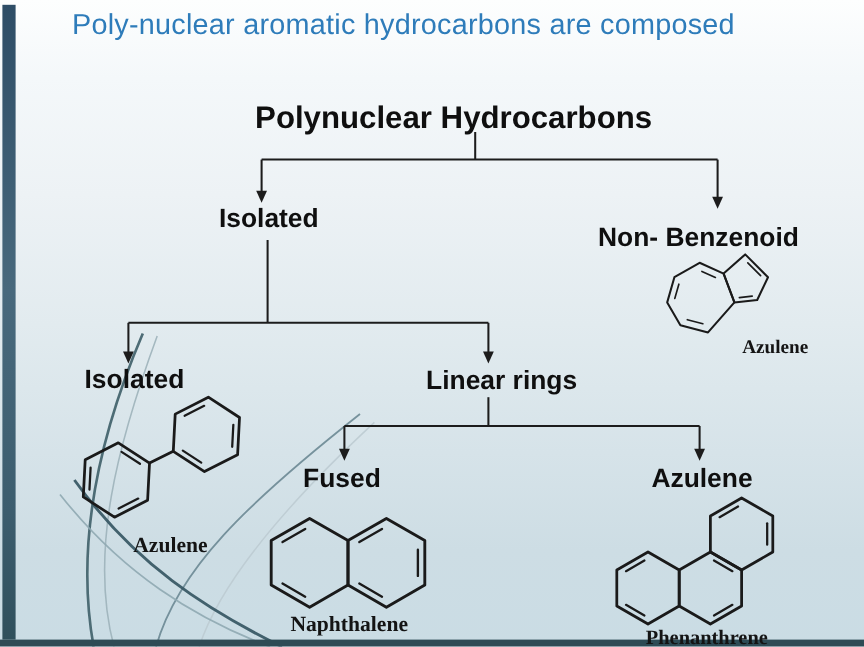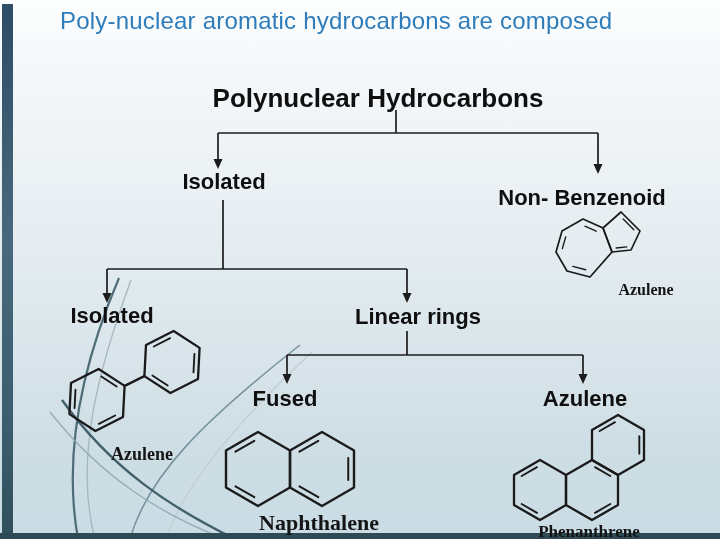--- a/index.html
+++ b/index.html
@@ -129,16 +129,16 @@
         <line x1="596.1645714285714" y1="231.22862857142857" x2="584.9325714285714" y2="226.17422857142856" stroke-width="1.394"></line>
         <line x1="565.7133714285713" y1="236.8446285714286" x2="562.3437714285715" y2="248.63822857142856" stroke-width="1.394"></line>
         <line x1="572.7801714285715" y1="266.40662857142854" x2="585.6969714285714" y2="269.7762285714286" stroke-width="1.394"></line>
         <line x1="623.1628" y1="219.04680000000002" x2="633.8332" y2="229.7172" stroke-width="1.394"></line>
         <line x1="626.8132" y1="246.8304" x2="616.1428" y2="247.9536" stroke-width="1.394"></line>
       </g>
     </svg>
 
   <div class="mol-label" style="left:602px;top:281px;font-size:16px;margin-left:44px;">Azulene</div>
   <div class="mol-label" style="left:142px;top:444px;font-size:18px;">Azulene</div>
-  <div class="mol-label" style="left:291px;top:510px;font-size:22px;margin-left:28px;">Naphthalene</div>
+  <div class="mol-label" style="left:291px;top:510px;font-size:18px;">Naphthalene</div>
   <div class="mol-label" style="left:589px;top:522px;font-size:17px;">Phenanthrene</div>
 
 </div>
 
 </body></html>

